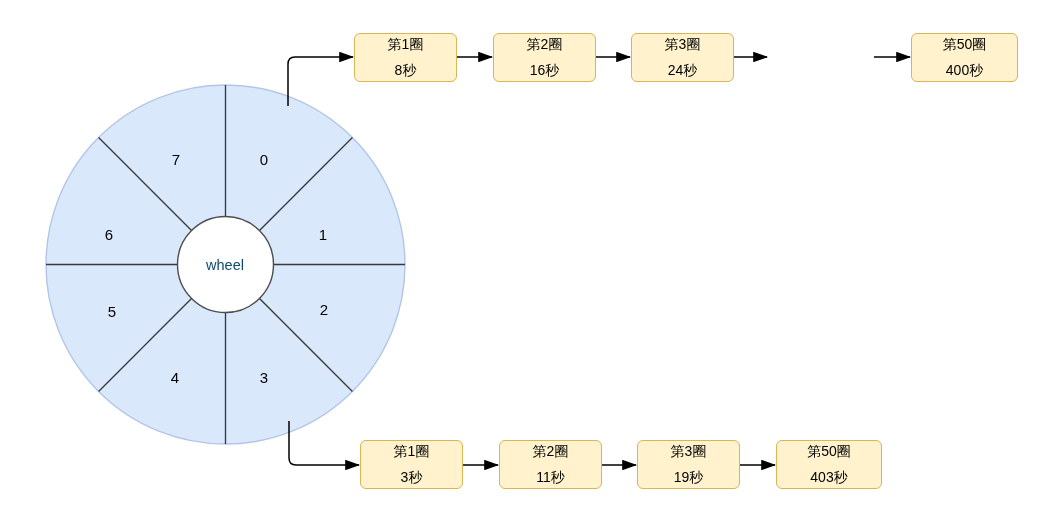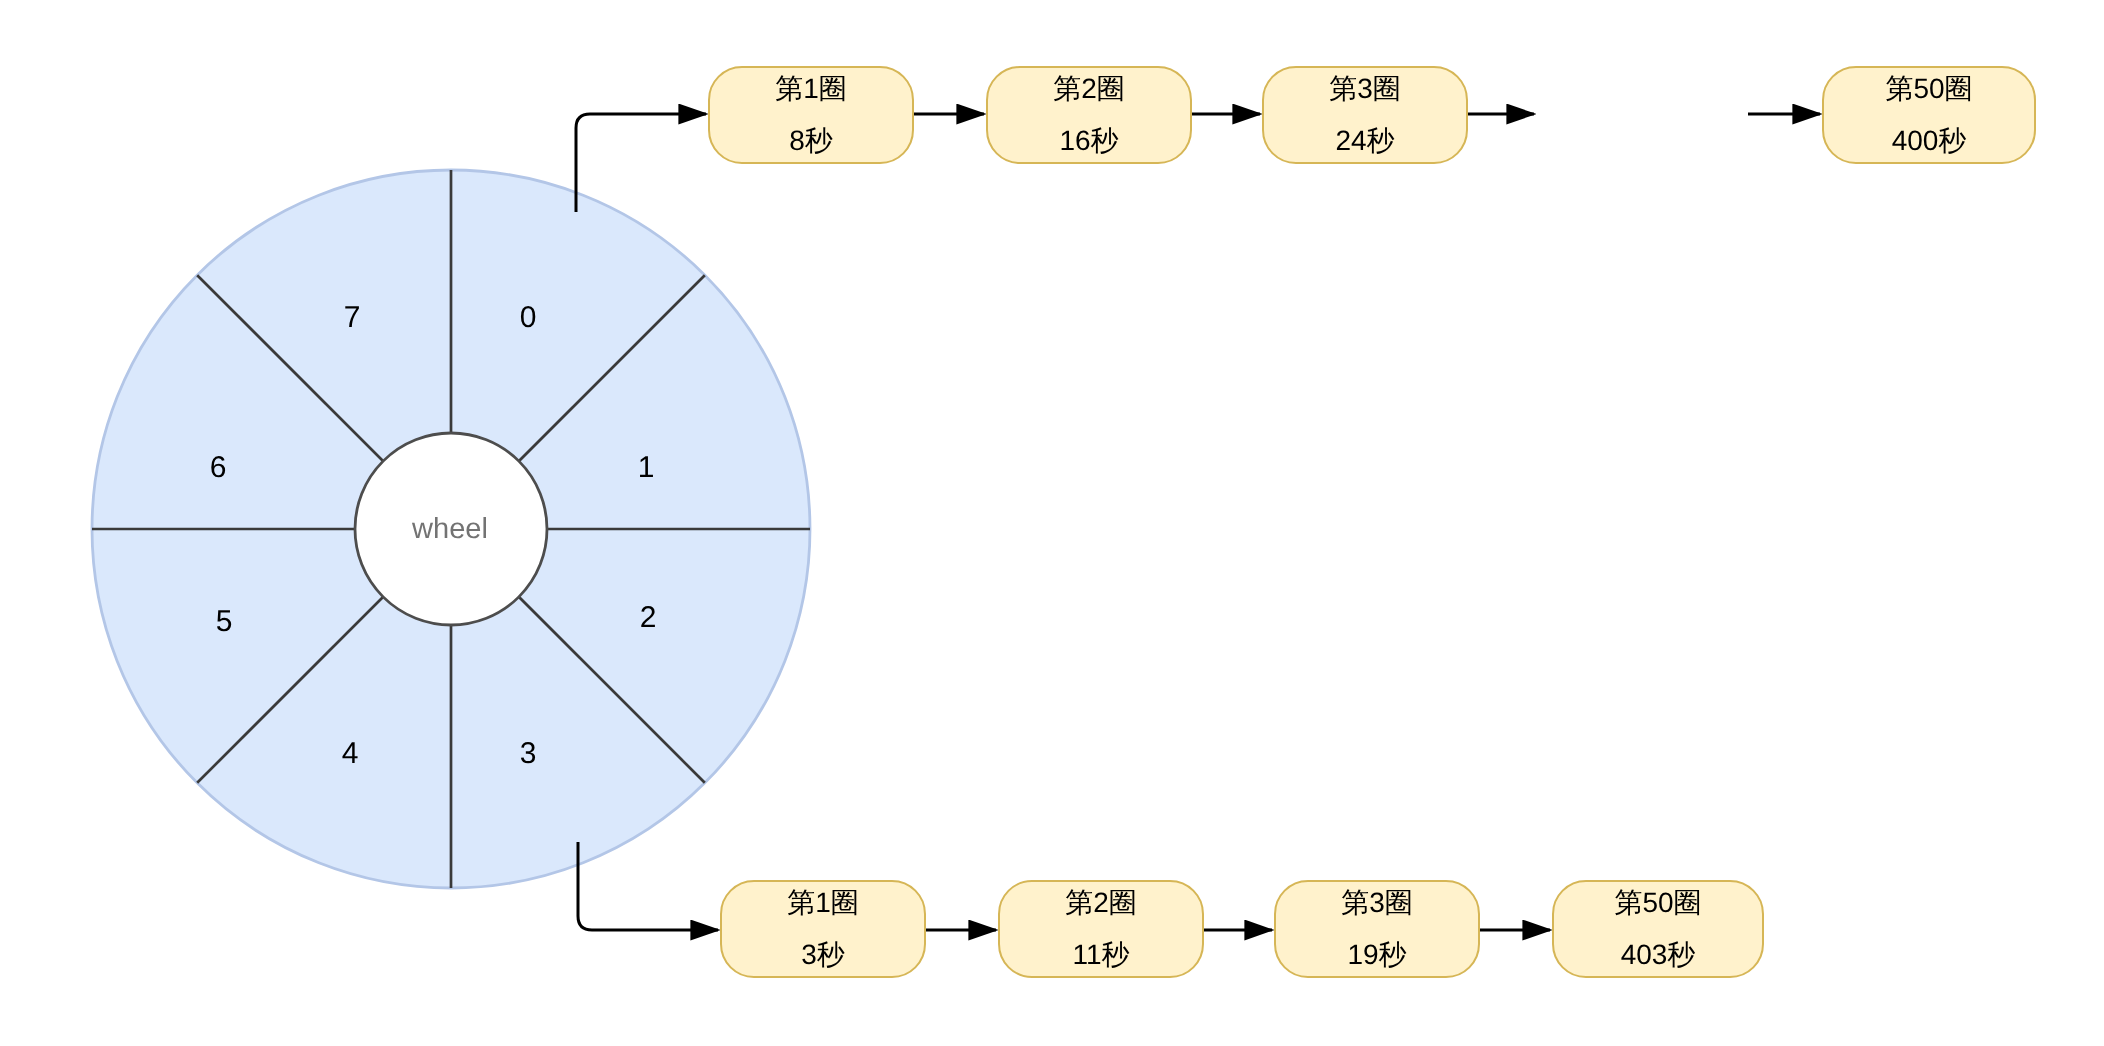--- a/index.html
+++ b/index.html
@@ -39,32 +39,32 @@
     line-height: 1;
     color: #000000;
     white-space: nowrap;
     transform: translate(-50%, -50%);
     text-align: center;
   }
   .hub-label {
     position: absolute;
     font-size: 14.5px;
     line-height: 1;
-    color: #737373;
+    color: #0c4a6e;
     white-space: nowrap;
     transform: translate(-50%, -50%);
   }
 
   
   .node {
     position: absolute;
     box-sizing: border-box;
     background: #fff2cc;
     border: 1.2px solid #d6b656;
-    border-radius: 17px;
+    border-radius: 6px;
     display: flex;
     flex-direction: column;
     align-items: center;
     justify-content: center;
     font-size: 14px;
     line-height: 1.05;
     color: #000000;
     text-align: center;
   }
   .node .l1 { margin-bottom: 11px; }

